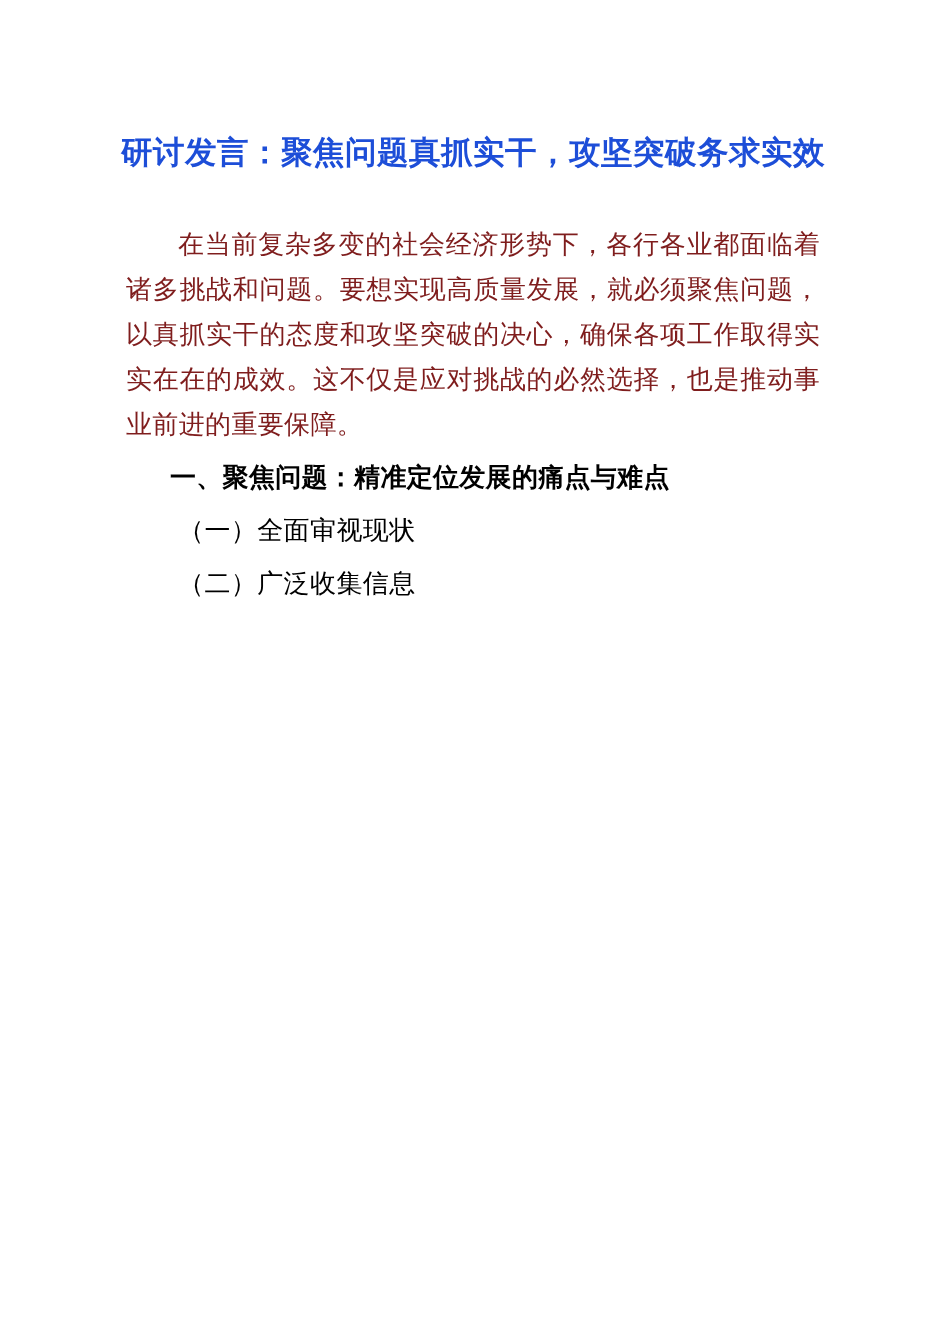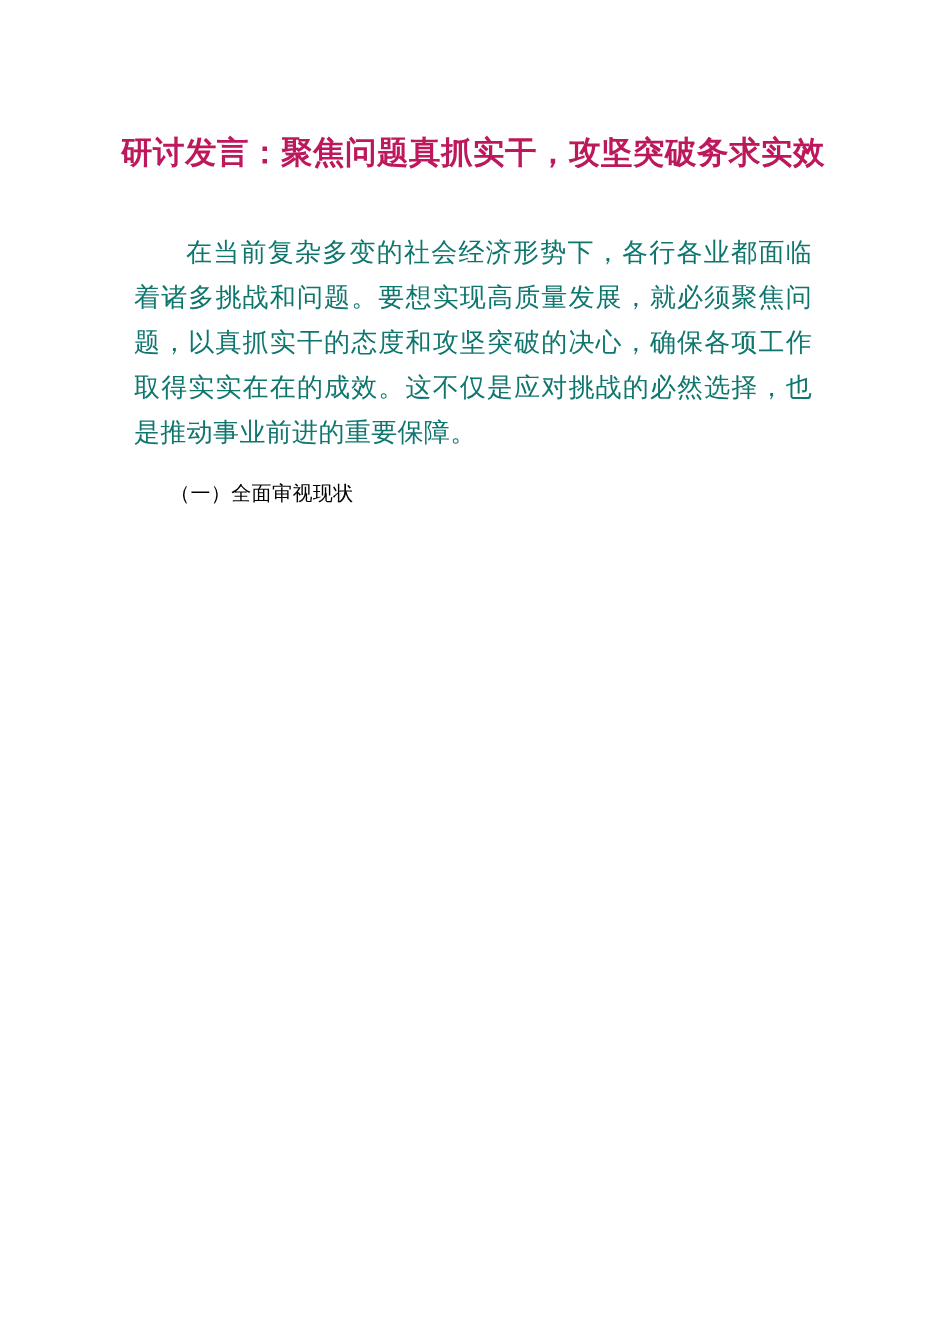--- a/index.html
+++ b/index.html
@@ -36,78 +36,80 @@
   
   .doc-title {
     font-family: "Liberation Serif", "DejaVu Serif", serif;
     font-weight: bold;
     font-size: 31.5px;
     line-height: 50px;
     text-align: center;
     letter-spacing: 0.5px;
     margin: 0;
     padding-top: 128px;
-    color: #be185d;
+    color: #1d4ed8;
     word-break: break-all;
   }
 
   
   .h1-line {
     font-family: "Liberation Sans", "DejaVu Sans", sans-serif;
     font-weight: bold;
     font-size: 26px;
     line-height: 45px;
     text-indent: 52px;
     margin: 0;
     letter-spacing: 0.3px;
     word-break: break-all;
   }
 
   
   .h2-line {
     font-family: "Liberation Serif", "DejaVu Serif", serif;
     font-weight: normal;
-    font-size: 20px;
+    font-size: 26px;
     line-height: 45px;
     text-indent: 52px;
-    margin: 0;
+    margin: 8px;
     letter-spacing: 0.4px;
     word-break: break-all;
   }
 
   
   .body-para {
     font-family: "Liberation Serif", "DejaVu Serif", serif;
     font-weight: normal;
     font-size: 26px;
     line-height: 45px;
     text-indent: 52px;
     text-align: justify;
     text-align-last: left;
-    margin: 16px;
+    margin: 8px;
     letter-spacing: 0.35px;
     word-break: break-all;
-    color: #0f766e;
+    color: #7f1d1d;
   }
 
   
   .gap-title-body { height: 36px; }
 </style>
 </head>
 <body>
 
 <div class="page">
   <div class="content">
 
     <h1 class="doc-title">研讨发言：聚焦问题真抓实干，攻坚突破务求实效</h1>
 
     <div class="gap-title-body"></div>
 
     <p class="body-para">在当前复杂多变的社会经济形势下，各行各业都面临着诸多挑战和问题。要想实现高质量发展，就必须聚焦问题，以真抓实干的态度和攻坚突破的决心，确保各项工作取得实实在在的成效。这不仅是应对挑战的必然选择，也是推动事业前进的重要保障。</p>
 
+    <p class="h1-line">一、聚焦问题：精准定位发展的痛点与难点</p>
 
     <p class="h2-line">（一）全面审视现状</p>
 
 
+    <p class="h2-line">（二）广泛收集信息</p>
 
 
   </div>
 </div>
 
 </body></html>

